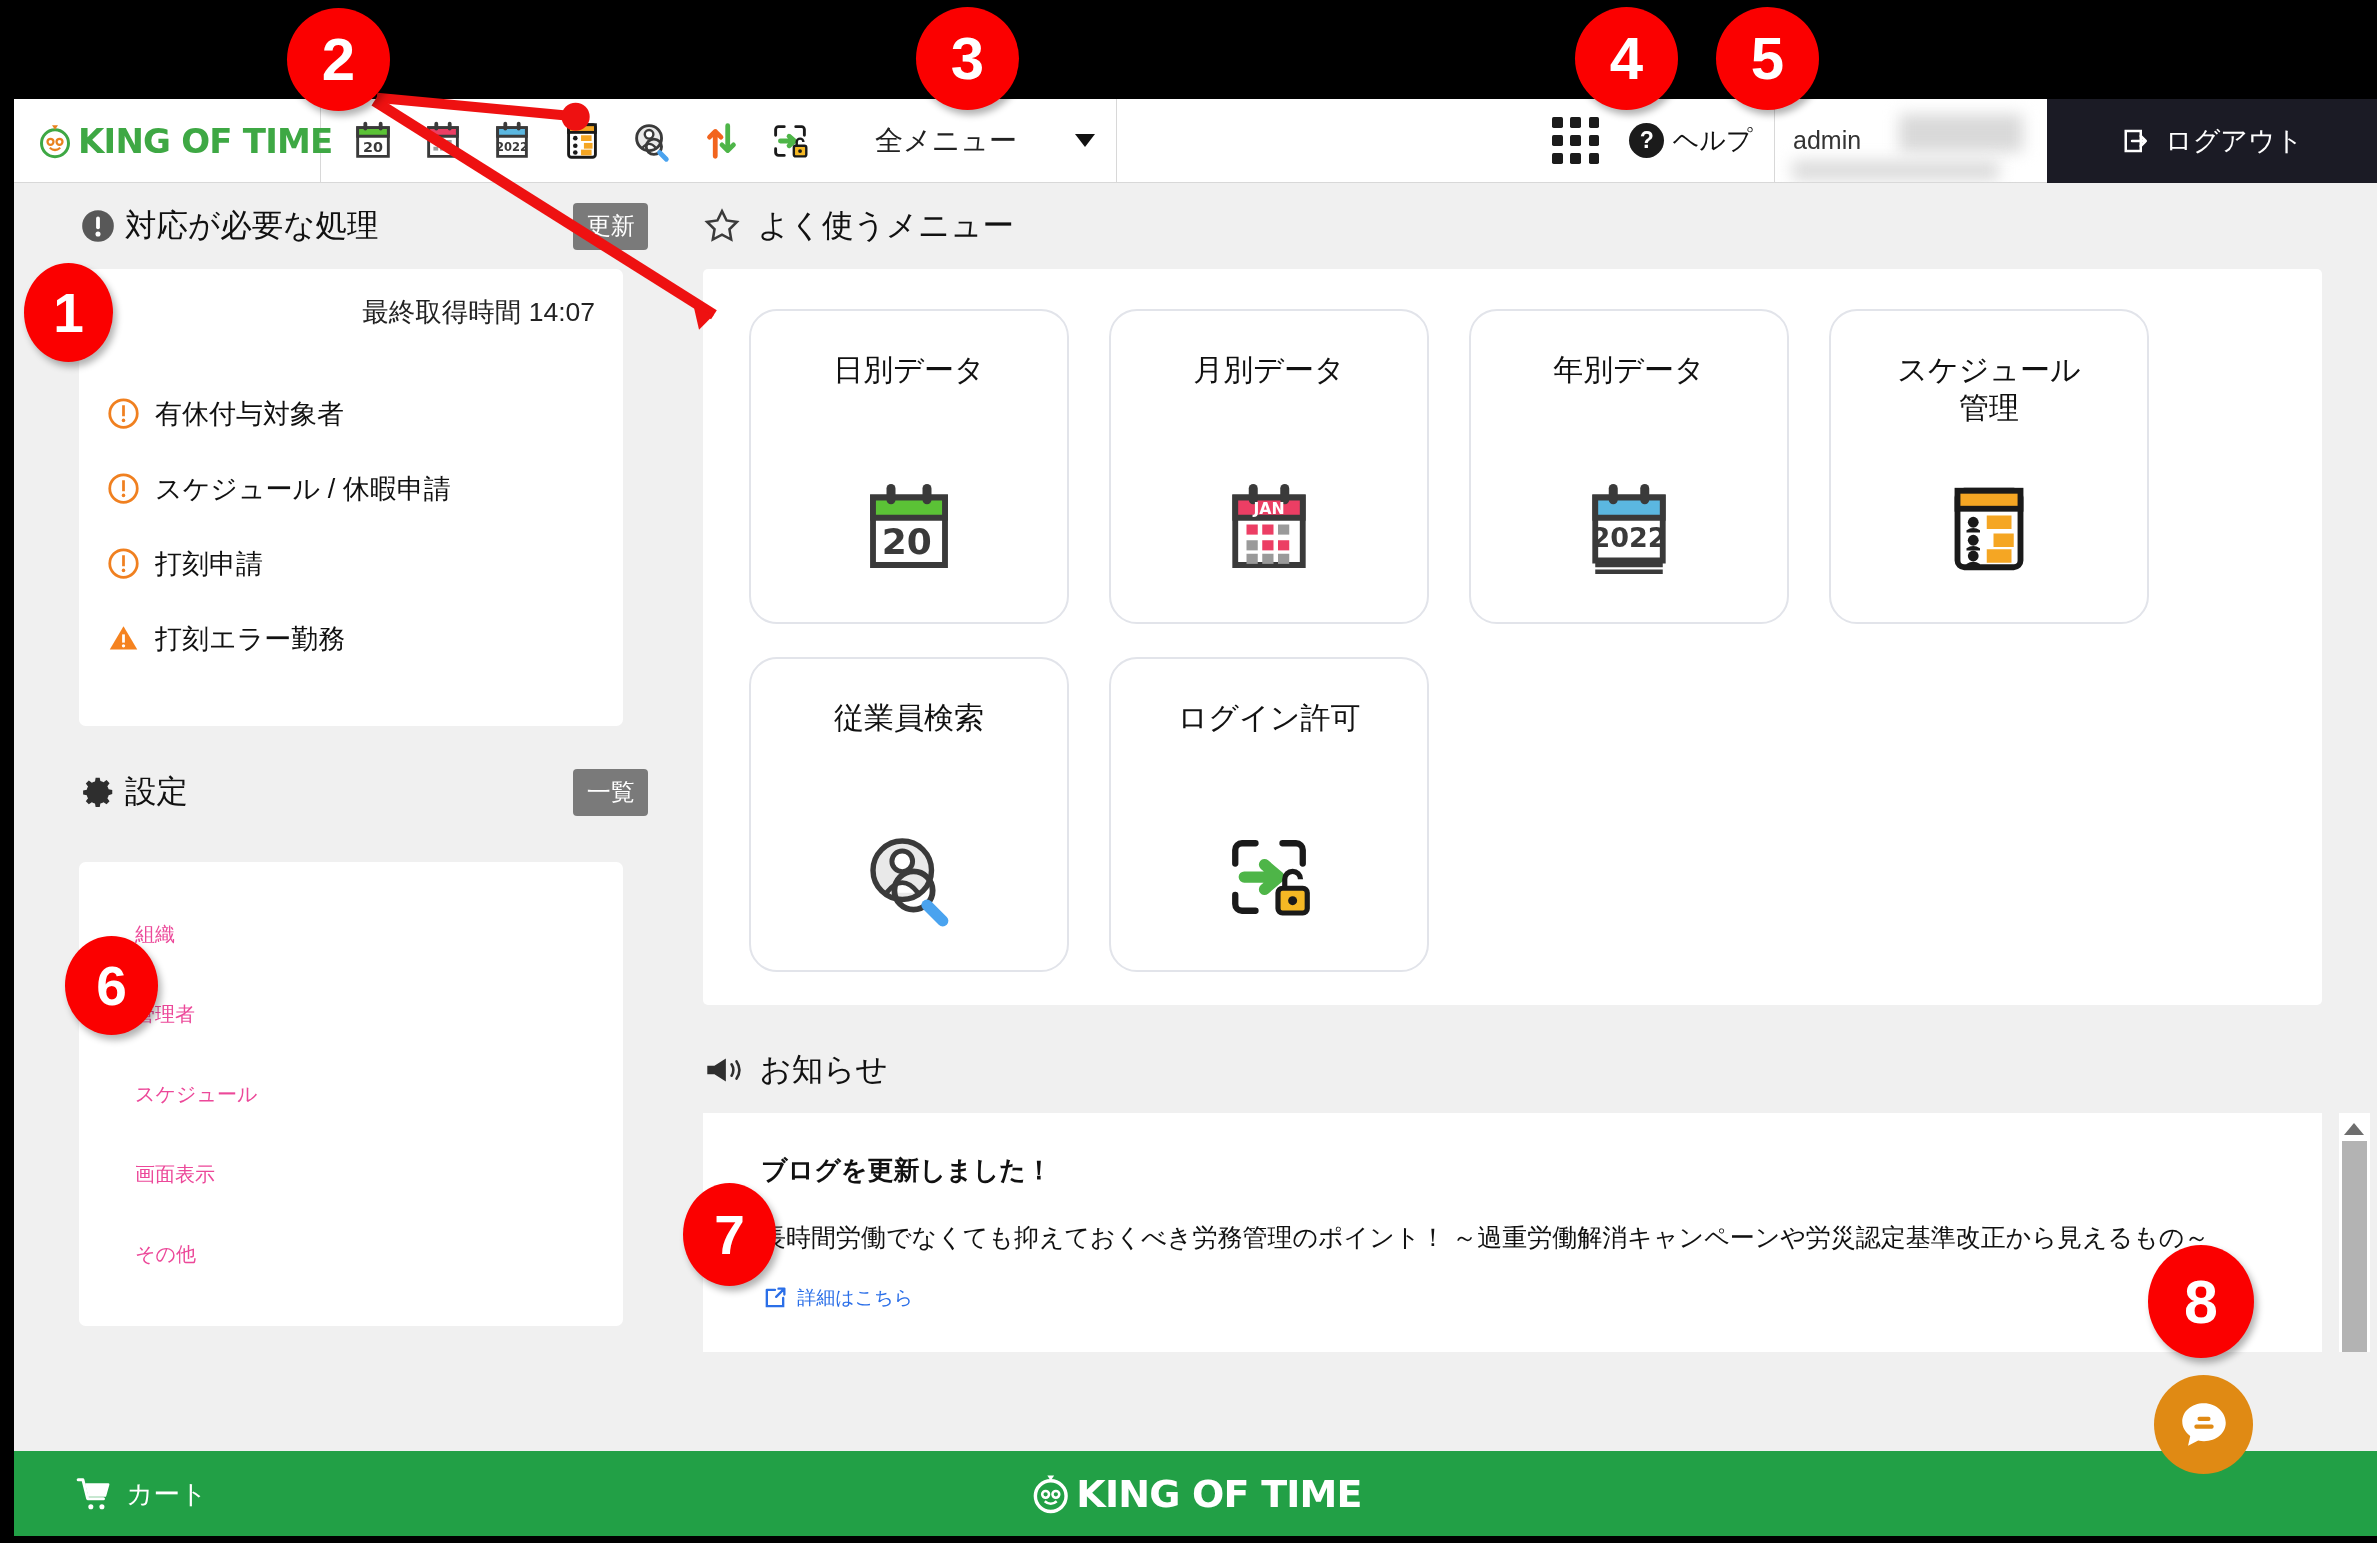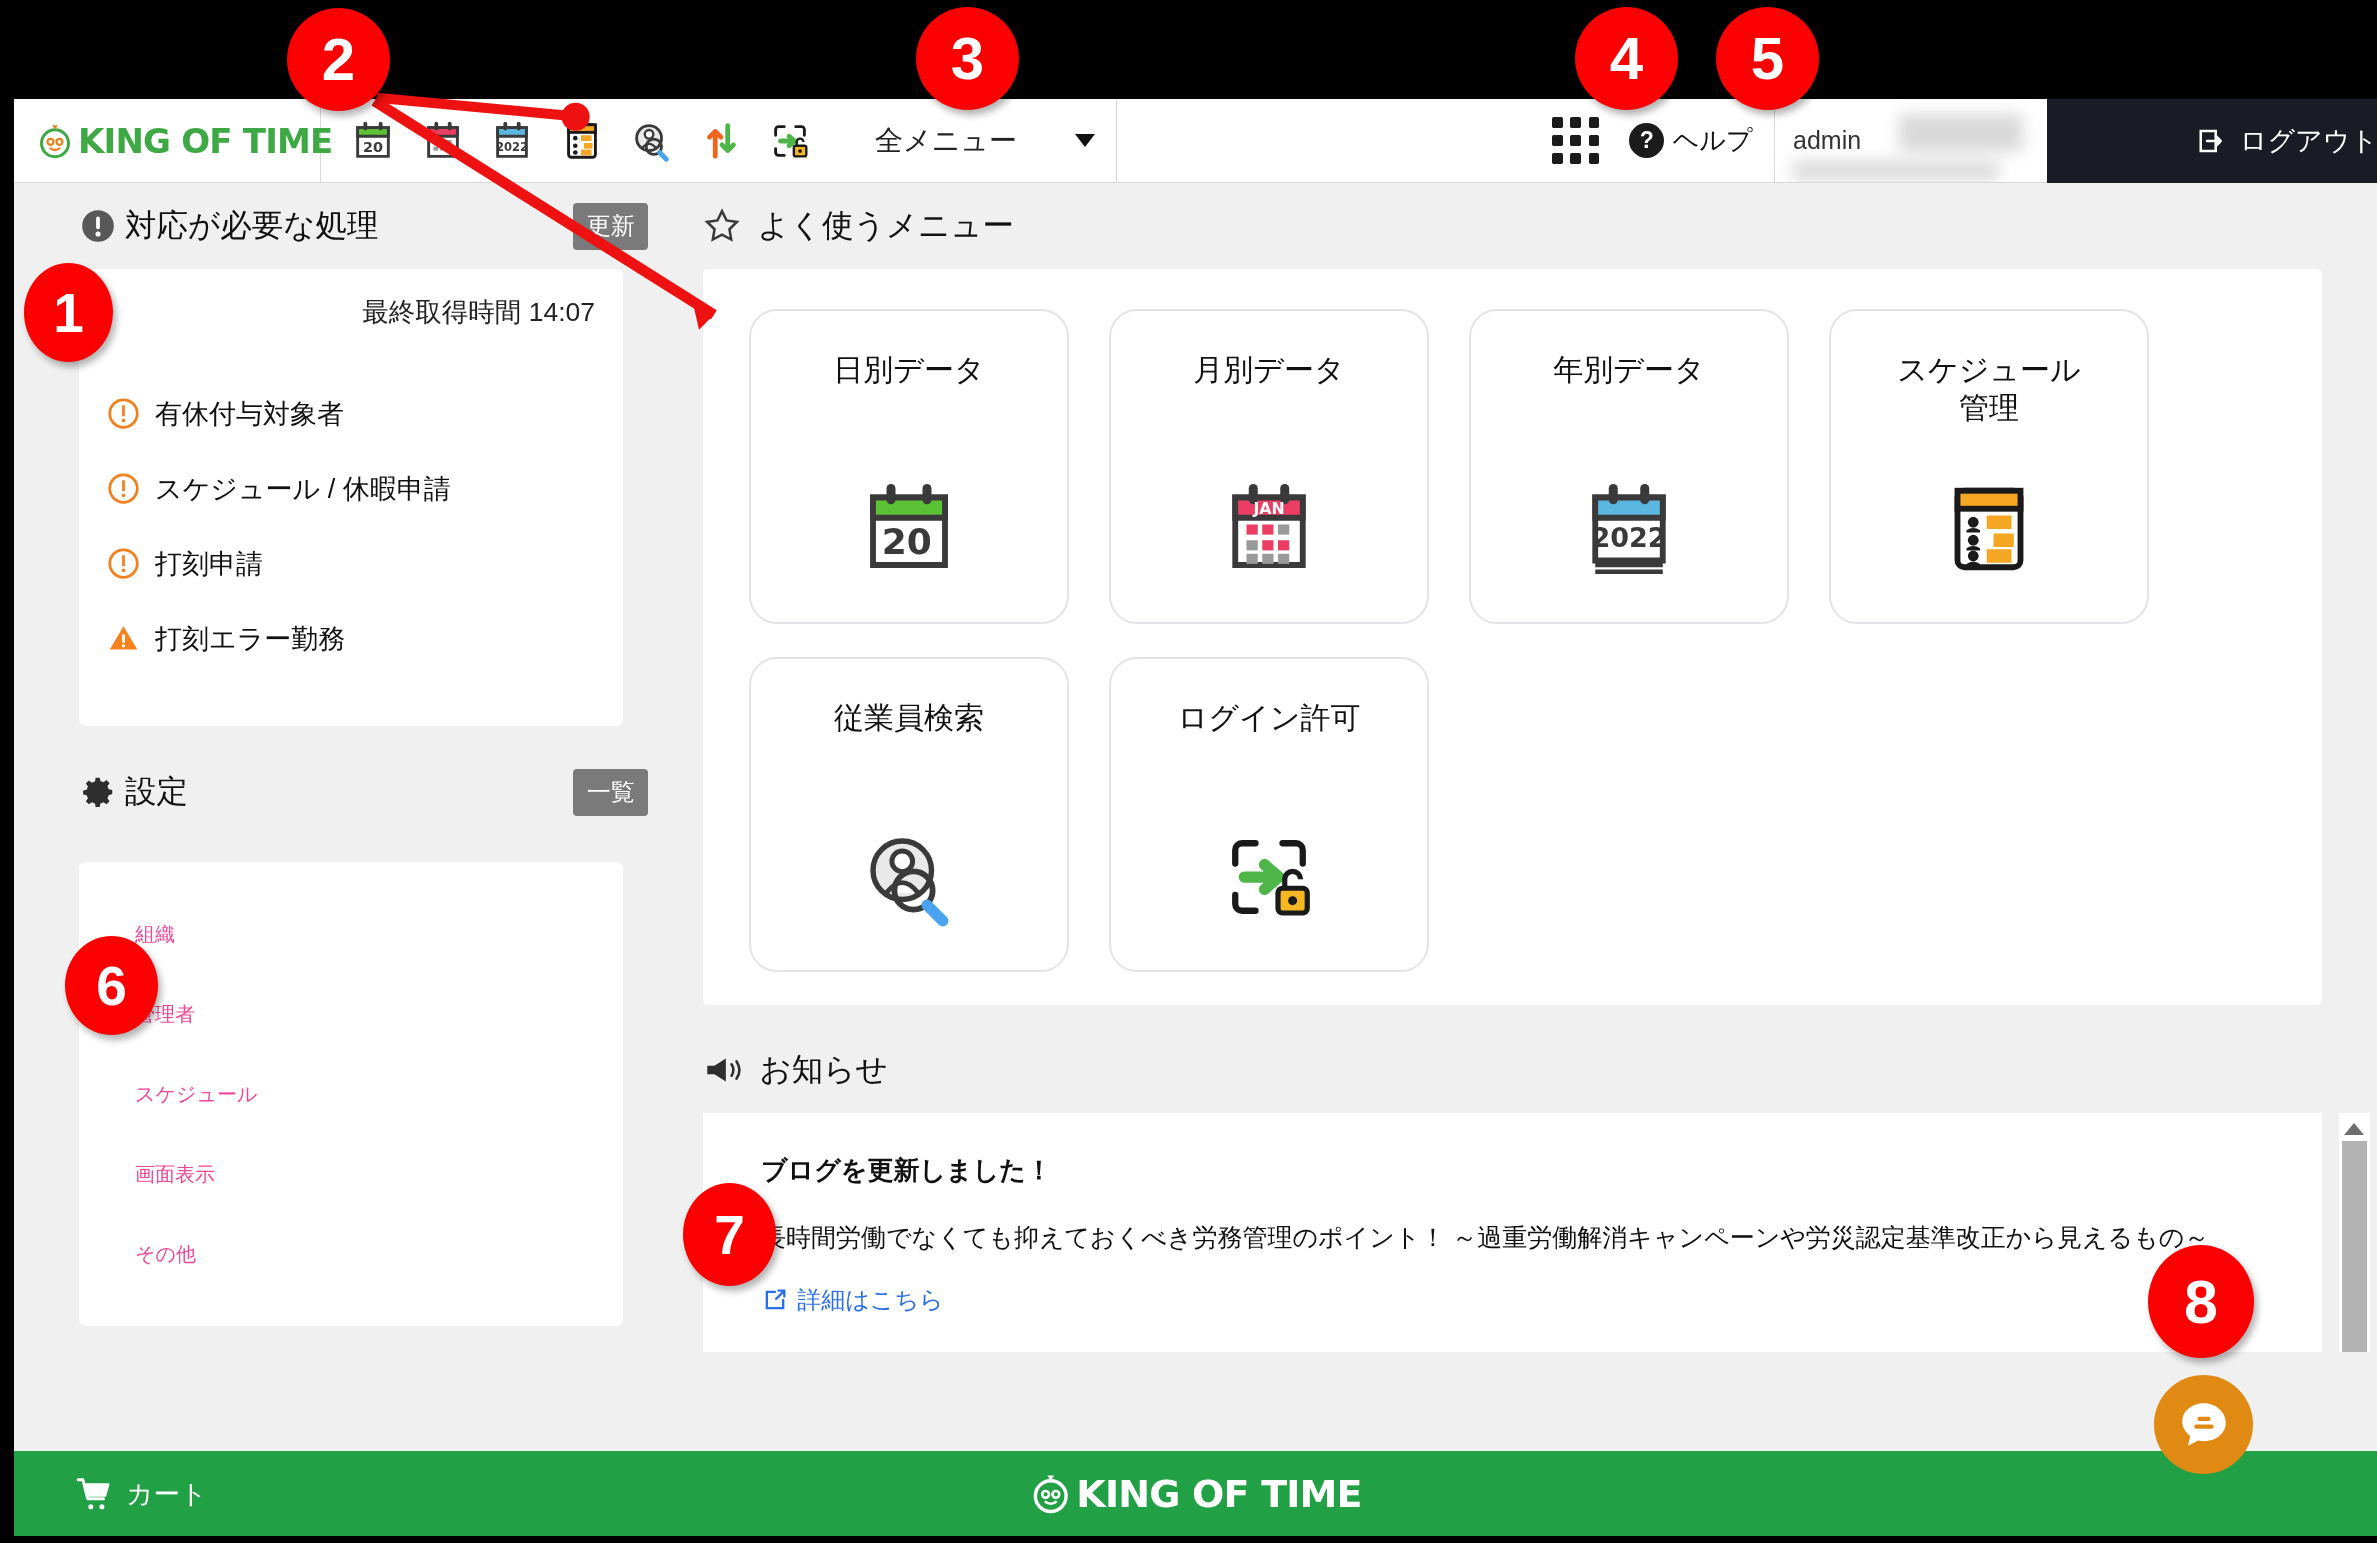--- a/index.html
+++ b/index.html
@@ -56,21 +56,21 @@
             font-size: 23px; font-weight: bold; display: flex; align-items: center; justify-content: center; }
   .help-label { font-size: 26px; color: #111; }
   .admin-box { width: 273px; border-left: 0.8px solid #d8d8d8; display: flex; flex-direction: column;
                justify-content: center; padding-left: 18px; position: relative; }
   .admin-name { font-size: 25px; color: #333; }
   .blur1 { position: absolute; left: 124px; top: 15px; width: 124px; height: 38px;
            background: #d9d9d9; filter: blur(7.5px); border-radius: 3.3px; }
   .blur2 { position: absolute; left: 16.6px; top: 61px; width: 207px; height: 21.5px;
            background: #dcdcdc; filter: blur(7.5px); border-radius: 3.3px; }
   .logout { width: 331px; background: #1b1b25; display: flex; align-items: center;
-            justify-content: flex-end; gap: 13.3px; cursor: pointer; }
+            justify-content: center; gap: 13.3px; cursor: pointer; }
   .logout-label { font-size: 27px; color: #fff; }
   .logout-ico { width: 30px; height: 30px; }
 
   
   .body-area { position: absolute; left: 0; top: 84px; width: 2364px; height: 1267px; background: #f0f0f0; }
 
   
   .left-col { position: absolute; left: 0; top: 0; width: 654px; height: 1267px; }
 
   .sec-head { display: flex; align-items: center; padding: 0 20px 0 61px; height: 86px; position: relative; }
@@ -106,21 +106,21 @@
   .card-row.row2 .card { height: 315px; }
   .card-label { font-size: 30px; color: #111; text-align: center; line-height: 1.25; white-space: pre-line; }
   .card-ico { margin-top: auto; margin-bottom: 36px; }
 
   .notice-head { display: flex; align-items: center; gap: 16.6px; height: 86px; padding-left: 35px; margin-top: 21.5px; }
   .notice-title { font-size: 31.5px; color: #111; }
   .notice-panel { background: #fff; margin: 0 56px 0 35px; height: 239px; position: relative; padding: 40px 43px 0 58px; }
   .notice-h { font-size: 26px; font-weight: bold; color: #111; }
   .notice-p { font-size: 25px; color: #111; margin-top: 33px; white-space: nowrap; }
   .notice-link { display: flex; align-items: center; gap: 8.3px; margin-top: 30px; color: #2b6fe8;
-                 font-size: 24px; cursor: pointer; }
+                 font-size: 19px; cursor: pointer; }
 
   .scrollbar { position: absolute; right: -48px; top: 0; width: 31.5px; height: 239px;
                background: #fff; display: flex; flex-direction: column; align-items: center; }
   .sb-up { width: 0; height: 0; border-left: 10px solid transparent; border-right: 10px solid transparent;
            border-bottom: 12.4px solid #6e6e6e; margin-top: 10px; cursor: pointer; }
   .sb-thumb { width: 25px; flex: 1; background: #b3b3b3; margin-top: 6.6px; cursor: pointer; }
 
   
   .footer { position: absolute; left: 0; top: 1352px; width: 2364px; height: 85px;
             background: #22a046; display: flex; align-items: center; }

